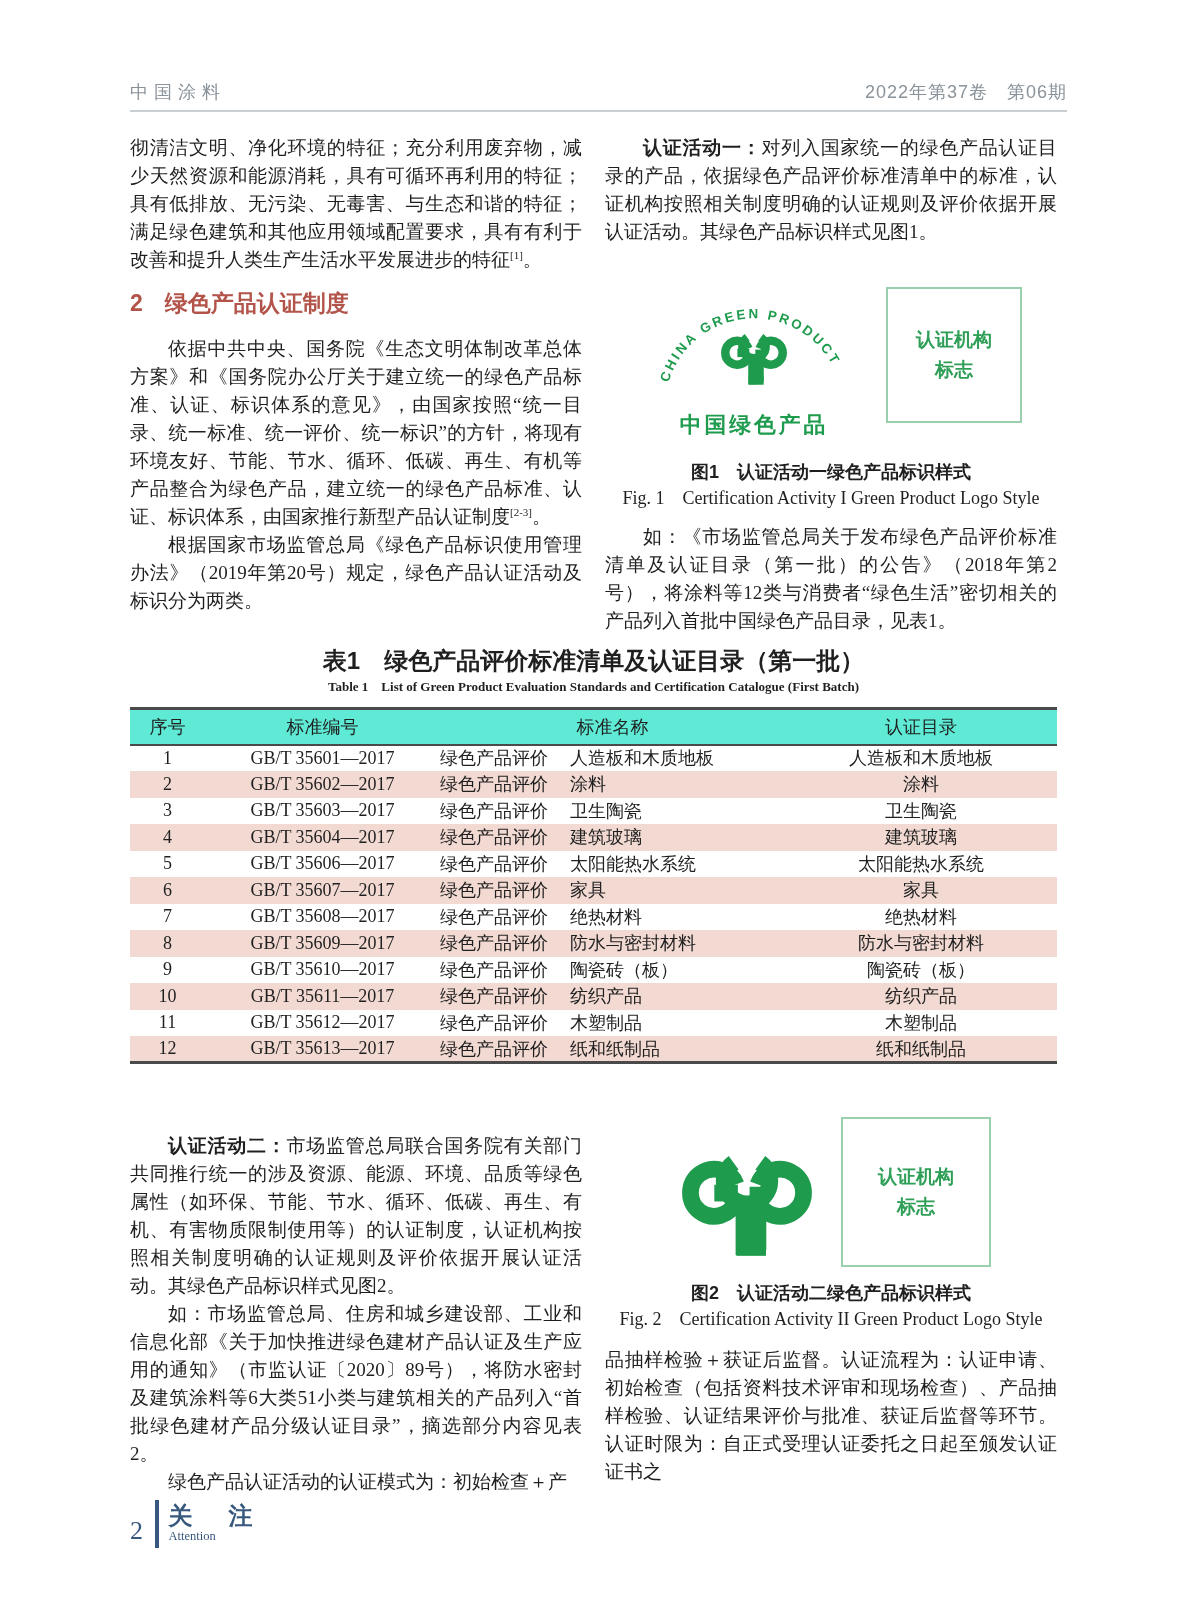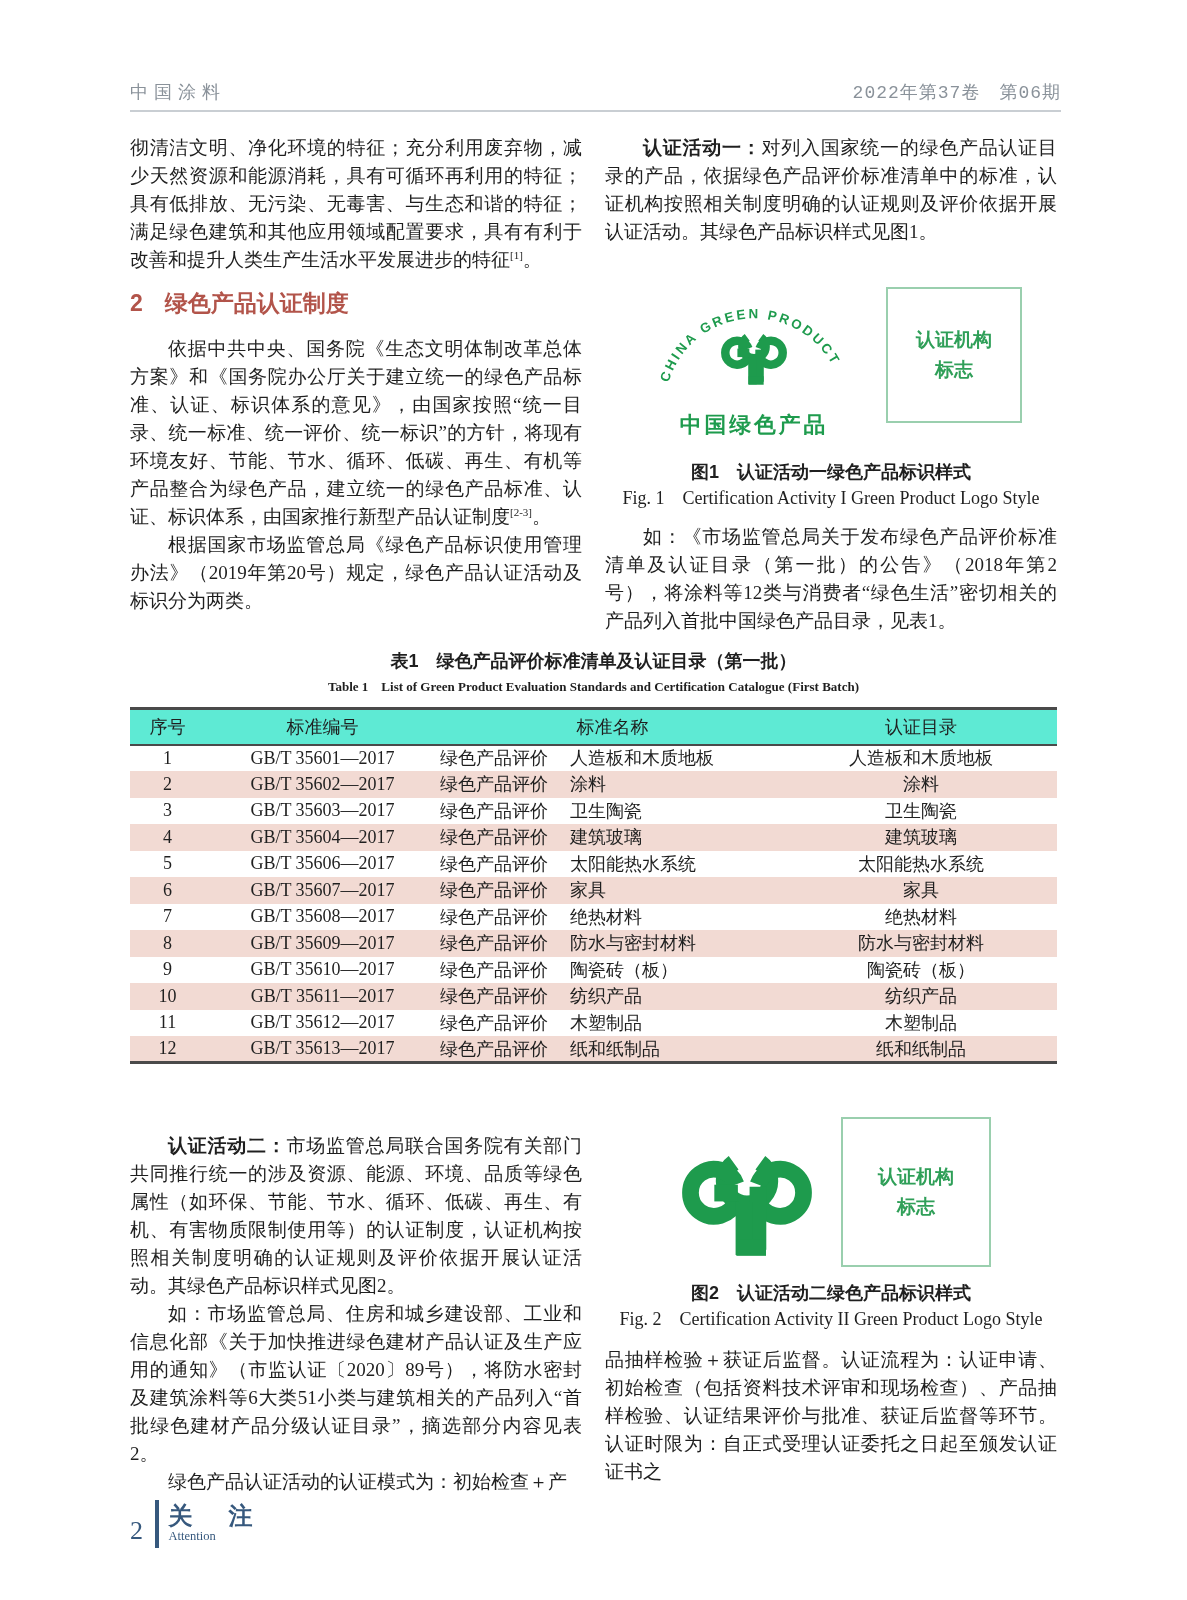--- a/index.html
+++ b/index.html
@@ -4,23 +4,23 @@
 <style>
   * { margin:0; padding:0; box-sizing:border-box; }
   html,body { background:#e8e8e8; }
   .page {
     position:relative; width:1187px; height:1600px; background:#ffffff;
     margin:0 auto; overflow:hidden;
     font-family:"Liberation Serif", serif; color:#1f1f1f;
   }
   
   .pg-header {
-    position:absolute; left:130px; right:126px; top:82px; height:30px;
+    position:absolute; left:130px; right:120px; top:82px; height:30px;
     display:flex; justify-content:space-between; align-items:flex-end;
-    color:#8a929a; font-family:Liberation Mono, monospace; font-size:18px;
+    color:#8a929a; font-family:Liberation Sans, sans-serif; font-size:18px;
     border-bottom:2px solid #c9ced3; padding-bottom:6px;
   }
   .journal-name { letter-spacing:6px; }
   .issue-info { letter-spacing:1px; }
 
   
   .col { position:absolute; width:452px; font-size:19px; line-height:28px; text-align:justify; }
   .col-left-top  { left:130px; top:134px; }
   .col-right-top { left:605px; top:134px; }
   .col-left-bot  { left:130px; top:1112px;margin-top:20px; }
@@ -53,21 +53,21 @@
   }
   .fig-caption-en {
     font-family:"Liberation Serif", serif; font-weight:normal;
     font-size:18px; line-height:26px; text-align:center; text-indent:0;
   }
 
   
   .table-section { position:absolute; left:130px; top:648px; width:927px; }
   .tbl-title-zh {
     text-align:center; font-family:"Liberation Sans", sans-serif;
-    font-weight:bold; font-size:18px; line-height:26px;
+    font-weight:bold; font-size:24px; line-height:26px;
   }
   .tbl-title-en {
     text-align:center; font-family:"Liberation Serif", serif;
     font-weight:bold; font-size:13px; line-height:26px;
   }
   table.green-table {
     width:100%; margin-top:7px; border-collapse:collapse;
     font-size:18px;
     border-top:3px solid #4a4a4a; border-bottom:3px solid #4a4a4a;
   }

